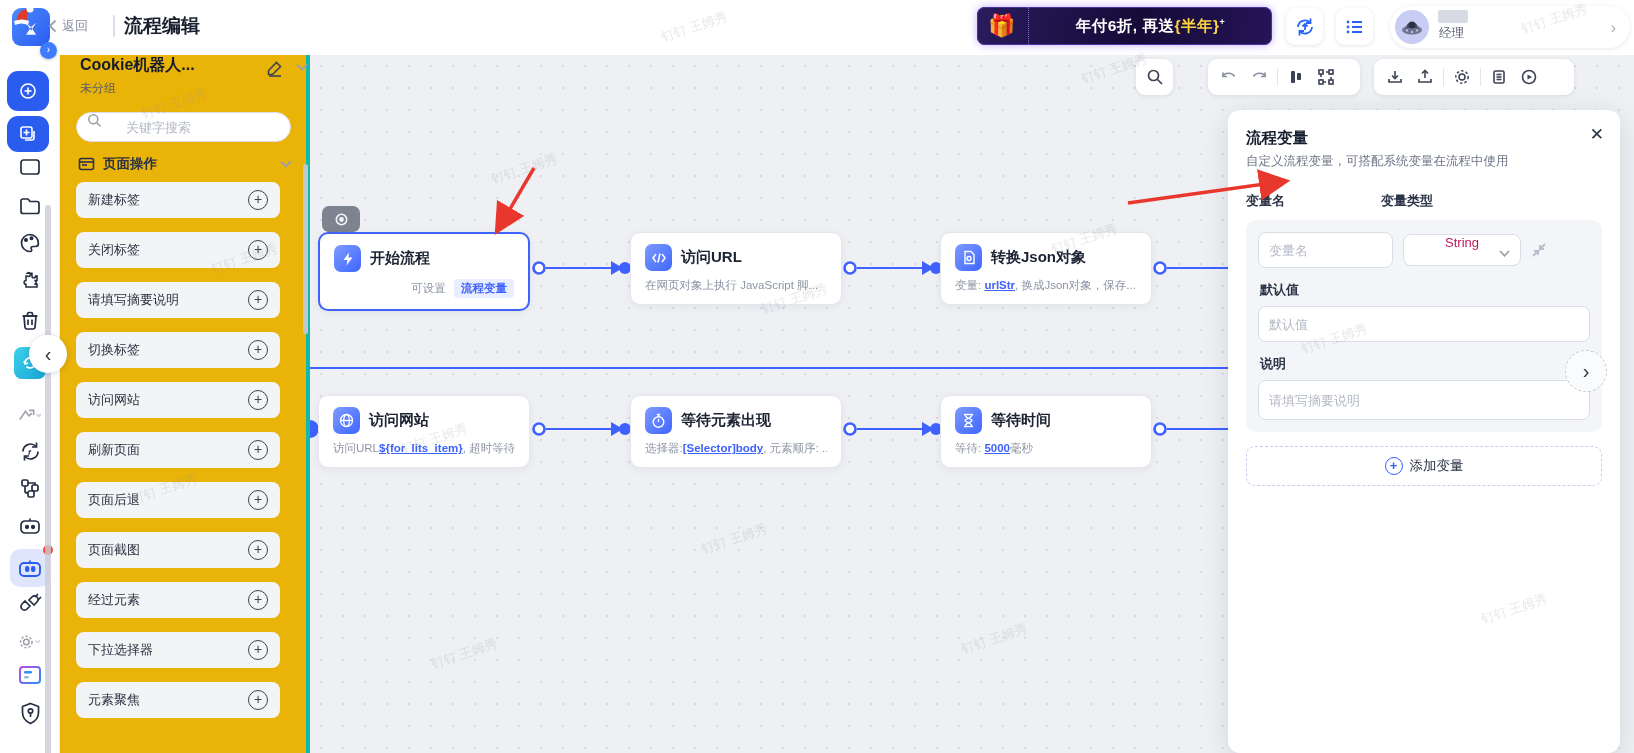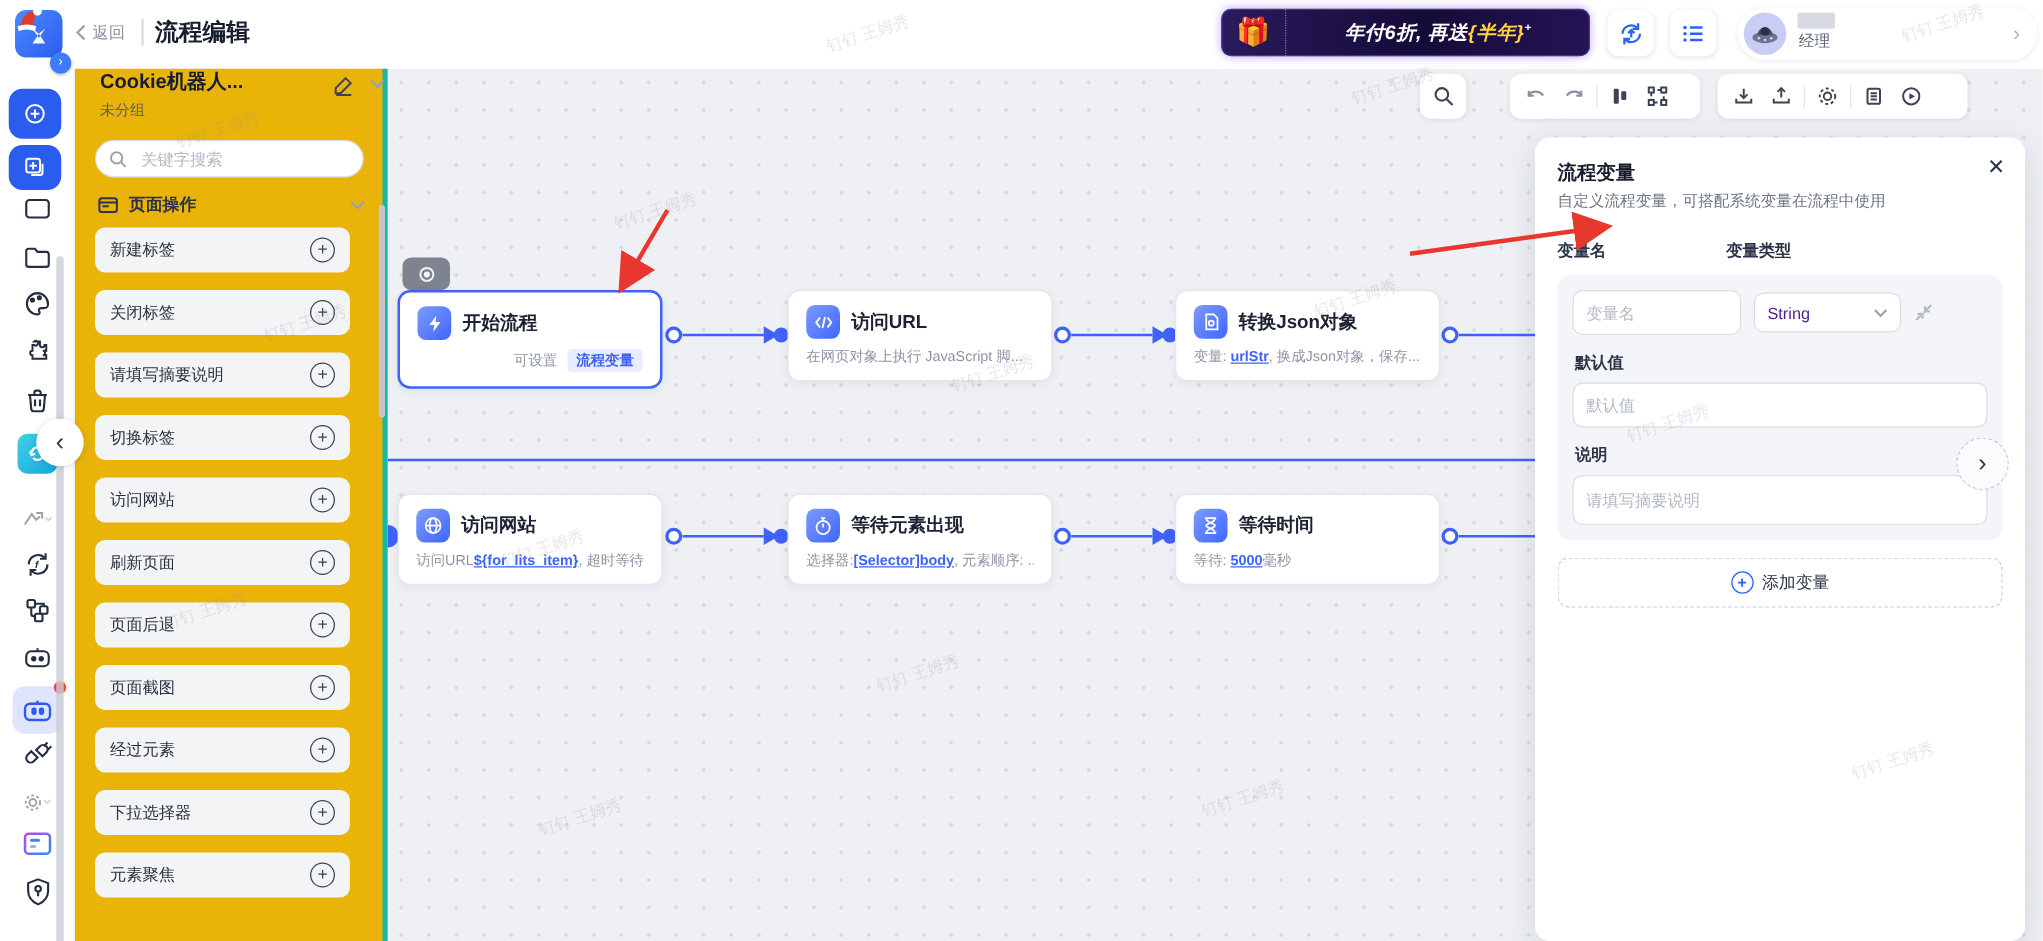--- a/index.html
+++ b/index.html
@@ -6,30 +6,30 @@
   html,body { width:1634px; height:753px; overflow:hidden; background:#fff;
     font-family:"Liberation Sans","DejaVu Sans",sans-serif; color:#1f2430; }
 
   
   #header { position:absolute; left:0; top:0; width:1634px; height:55px; background:#fff; z-index:30; }
   #logo { position:absolute; left:12px; top:8px; width:38px; height:38px; border-radius:9px;
     background:linear-gradient(135deg,#4b8bff,#2b5cf0); }
   #logo svg { position:absolute; left:-6px; top:-8px; }
   #logo-toggle { position:absolute; left:40px; top:42px; width:17px; height:17px; border-radius:50%;
     background:#3f7bff; color:#fff; font-size:10px; line-height:16px; text-align:center; box-shadow:0 1px 3px rgba(0,0,0,.25); }
-  .back-wrap { position:absolute; left:60px; top:17px; display:flex; align-items:center; gap:5px; color:#8a90a0; font-size:13px; }
+  .back-wrap { position:absolute; left:48px; top:17px; display:flex; align-items:center; gap:5px; color:#8a90a0; font-size:13px; }
   .hdr-divider { position:absolute; left:113px; top:15px; width:2px; height:22px; background:#dadde4; border-radius:2px; }
   #page-title { position:absolute; left:124px; top:13px; font-size:19px; font-weight:bold; color:#171e2e; }
 
   #promo { position:absolute; left:977px; top:7px; width:295px; height:38px; border-radius:8px;
     background:linear-gradient(100deg,#2a1b5e 0%,#150b38 55%,#251457 100%);
     box-shadow:0 0 0 1px #4a33a0 inset, 0 0 8px rgba(120,80,255,.45);
     display:flex; align-items:center; color:#fff; overflow:hidden; }
   #promo .gift { width:52px; text-align:center; font-size:22px; border-right:1px dotted #7d6cd0; height:100%; line-height:38px; }
-  #promo .ptxt { flex:1; text-align:center; font-size:15.5px; font-weight:bold; font-style:italic; letter-spacing:.5px; }
+  #promo .ptxt { flex:1; text-align:center; font-size:15.5px; font-weight:bold; letter-spacing:.5px; }
   #promo .hl { color:#ffd23f; }
   #promo sup { font-size:9px; color:#fff; }
 
   .hdr-iconbtn { position:absolute; top:8px; width:37px; height:37px; border-radius:9px; background:#fff;
     box-shadow:0 1px 4px rgba(25,35,70,.12); display:flex; align-items:center; justify-content:center; }
   #user-pill { position:absolute; left:1390px; top:6px; width:240px; height:42px; border-radius:21px;
     background:#fff; box-shadow:0 1px 4px rgba(25,35,70,.10); display:flex; align-items:center; }
   #avatar { width:34px; height:34px; margin-left:5px; border-radius:50%; background:#c7cdf4;
     display:flex; align-items:center; justify-content:center; }
   #redacted { position:absolute; left:48px; top:4px; width:30px; height:13px; background:#d7dae2; border-radius:2px; }
@@ -49,21 +49,21 @@
   .mini-dot { position:absolute; width:7px; height:7px; border-radius:50%; background:#ff6a45; }
   #rail-scrollbar { position:absolute; left:45px; top:150px; width:6px; height:595px; border-radius:3px; background:#c9cdd6; opacity:.8; }
 
   
   #library { position:absolute; left:60px; top:39px; width:250px; bottom:0; background:#eab308; border-right:4px solid #14b8a6; z-index:20; }
   #lib-title { position:absolute; left:20px; top:16px; font-size:16px; font-weight:bold; color:#151c2c; }
   #lib-edit { position:absolute; left:206px; top:20px; }
   #lib-chevron { position:absolute; left:236px; top:24px; color:#9aa0ad; }
   #lib-sub { position:absolute; left:20px; top:41px; font-size:12px; color:#565d6e; }
   #lib-search { position:absolute; left:16px; top:73px; width:215px; height:30px; border:1px solid #d9dde5; border-radius:16px;
-    display:flex; align-items:center; padding:0 10px; gap:11px; background:#fff; }
+    display:flex; padding:0 10px; gap:24px; background:#fff; }
   #lib-search input { border:none; outline:none; width:150px; font-size:13px; color:#333; background:transparent; }
   #lib-search input::placeholder { color:#b3b8c4; }
   #lib-section { position:absolute; left:18px; top:116px; width:214px; display:flex; align-items:center; gap:8px;
     font-size:13.5px; color:#2b3346; font-weight:bold; }
   #lib-section .sec-caret { margin-left:auto; color:#9aa0ad; }
   .lib-item { position:absolute; left:16px; width:204px; height:36px; background:#f3f4f6; border-radius:8px;
     display:flex; align-items:center; padding:0 12px; font-size:13px; color:#2b3040; }
   .lib-item .addc { margin-left:auto; width:20px; height:20px; border:1.4px solid #3c4354; border-radius:50%;
     color:#3c4354; font-size:14px; line-height:17px; text-align:center; }
   #lib-scroll-thumb { position:absolute; left:243px; top:125px; width:5px; height:170px; background:#c2c6cf; border-radius:3px; }
@@ -99,21 +99,21 @@
   #vp-sub { margin-top:4px; font-size:12.5px; color:#6e7585; }
   .vp-labels { display:flex; margin-top:22px; font-size:13px; font-weight:bold; color:#2b3346; }
   .vp-labels .l2 { margin-left:96px; }
   #vp-form { margin-top:10px; background:#f4f5f8; border-radius:10px; padding:12px; }
   .vp-row { display:flex; align-items:center; gap:10px; }
   .vp-input { height:36px; border:1px solid #d9dde5; border-radius:8px; background:#fff; padding:0 10px; font-size:13px;
     color:#333; outline:none; width:100%; }
   .vp-input::placeholder { color:#b3b8c4; }
   #vp-name { width:135px; flex:none; }
   #vp-select { width:118px; height:32px; border:1px solid #d9dde5; border-radius:8px; background:#fff;
-    display:flex; align-items:center; padding:0 10px; font-size:13px; color:#4c1d95; }
+    display:flex; align-items:center; padding:0 10px; font-size:13px; color:#be185d;flex-direction:column; }
   #vp-select .sel-caret { margin-left:auto; color:#9aa0ad; }
   .vp-lab2 { margin:13px 0 7px 2px; font-size:13px; font-weight:bold; color:#2b3346; }
   #vp-add { margin-top:14px; height:40px; border:1.5px dashed #c3cdf2; border-radius:9px;
     display:flex; align-items:center; justify-content:center; gap:7px; font-size:13.5px; color:#2b3346; }
   #vp-add .plus { width:18px; height:18px; border-radius:50%; border:1.6px solid #2f62ff; color:#2f62ff;
     font-size:13px; line-height:15px; text-align:center; font-weight:bold; }
 
   
   #handle-left { position:absolute; left:29px; top:335px; width:38px; height:38px; border-radius:50%; background:#fff;
     box-shadow:0 1px 6px rgba(25,35,70,.18); display:flex; align-items:center; justify-content:center; z-index:50; color:#333; }

